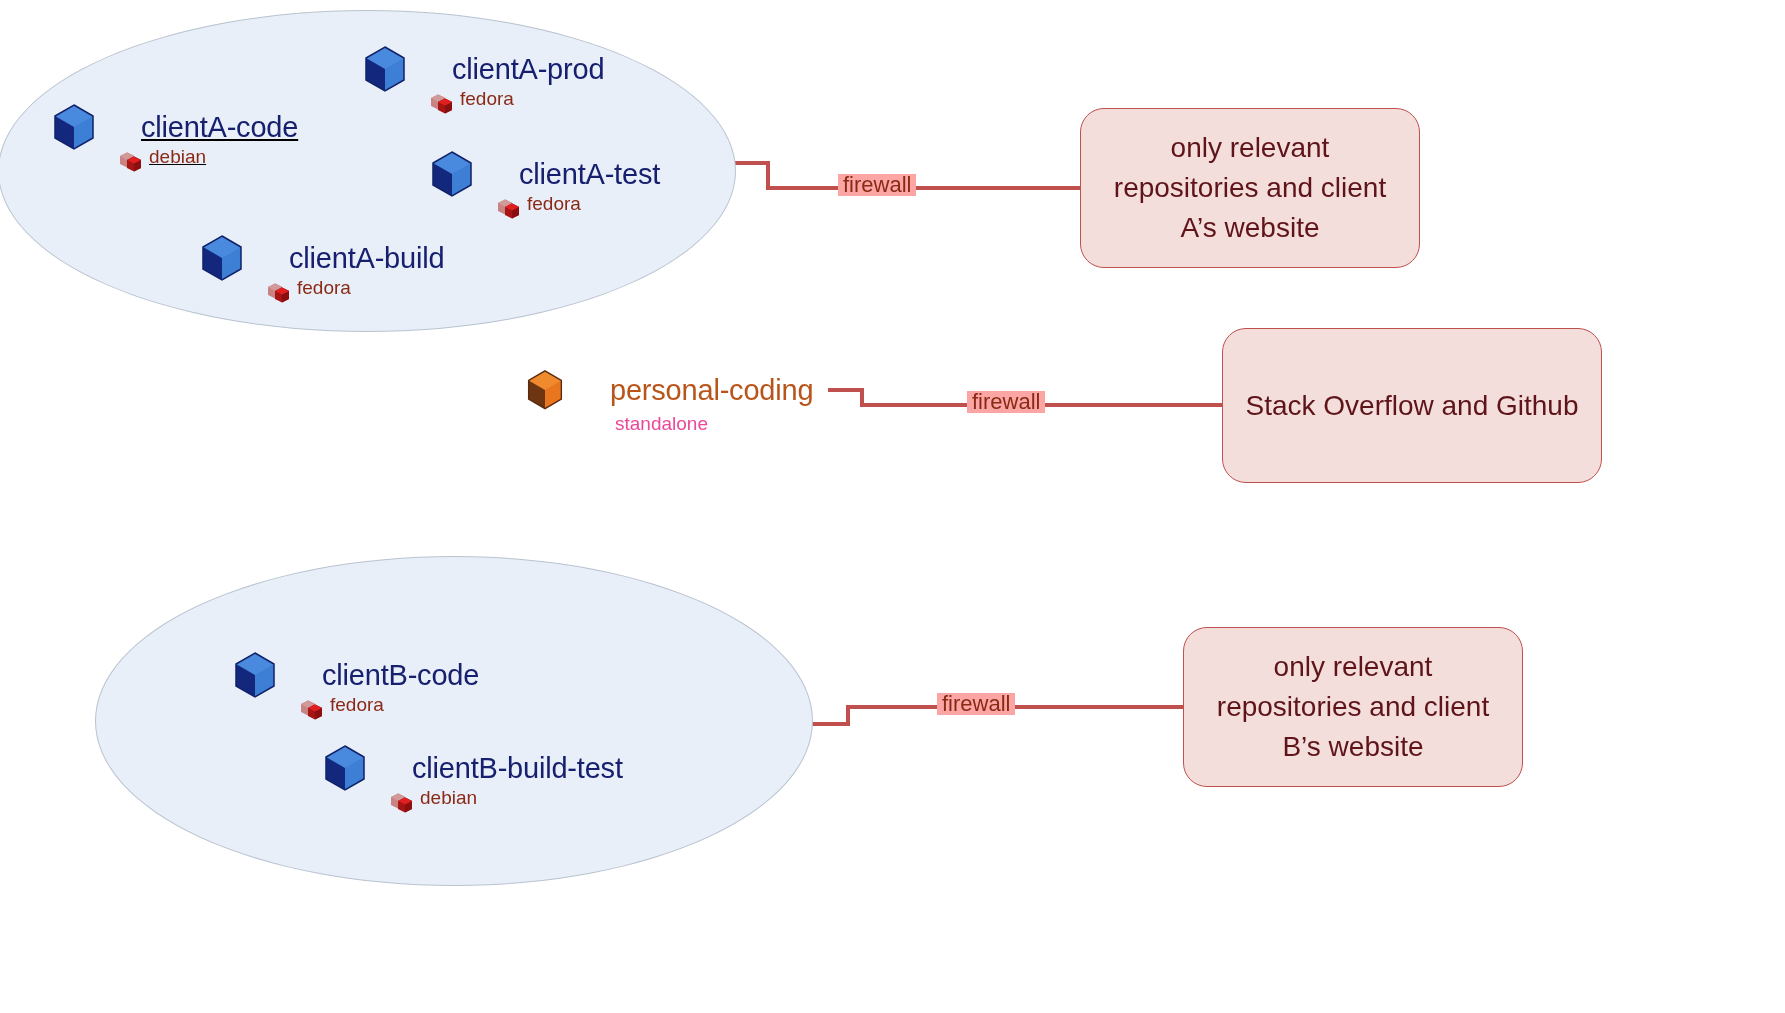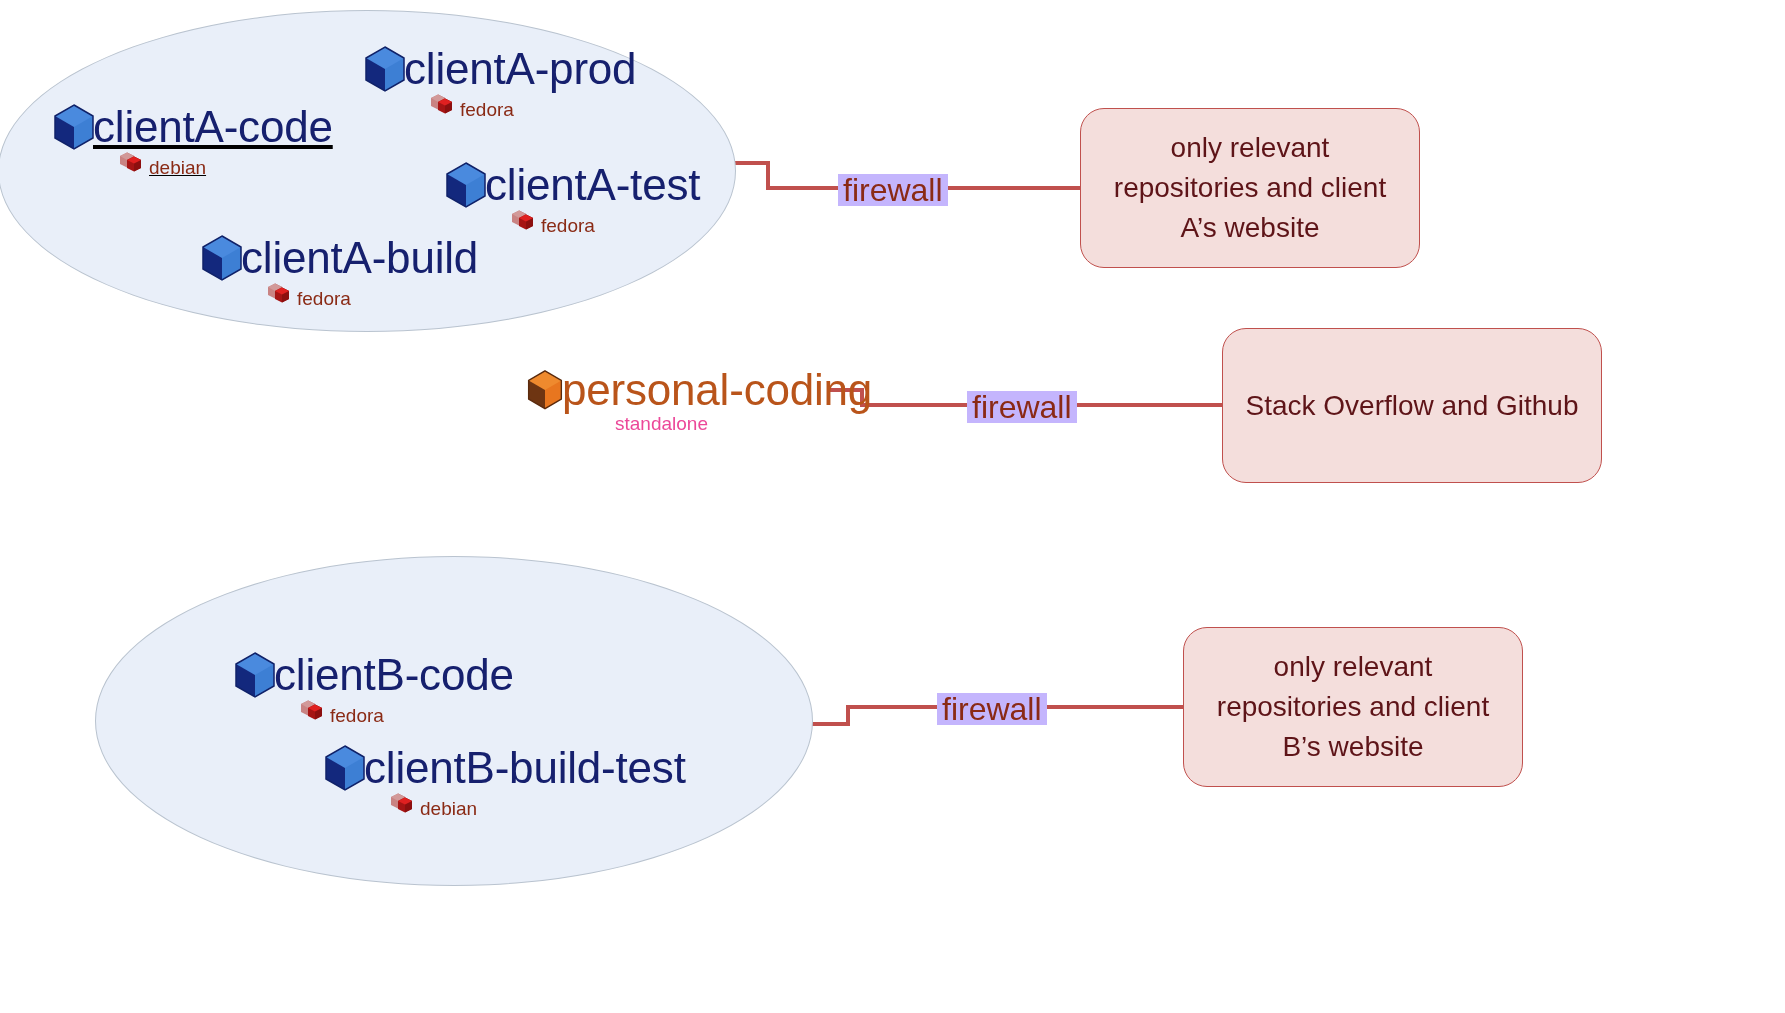--- a/index.html
+++ b/index.html
@@ -46,28 +46,29 @@
     align-items: center;
     height: 48px;
   }
   .vm-cube {
     width: 44px;
     height: 48px;
     flex: 0 0 auto;
     margin-right: -3px;
   }
   .vm-label {
-    font-size: 44px;
+    font-size: 29px;
     color: #16206e;
     letter-spacing: -0.2px;
     line-height: 1;
+    padding-left: 48px;
   }
   .vm-os {
     display: flex;
-    align-items: flex-end;
+    align-items: flex-start;
     margin-top: -4px;
     margin-left: 64px;
   }
   .os-icon {
     width: 30px;
     height: 30px;
     flex: 0 0 auto;
     margin-right: 3px;
   }
   .os-label {
@@ -101,23 +102,23 @@
     text-align: center;
     color: #5e1418;
     font-size: 28px;
     line-height: 1.42;
     padding: 0 20px;
   }
 
   
   .fw-label {
     position: absolute;
-    font-size: 32px;
+    font-size: 22px;
     color: #8a2a15;
-    background: #c4b5fd;
+    background: #fca5a5;
     padding: 0 5px;
     line-height: 1;
     white-space: nowrap;
   }
 </style>
 </head>
 <body>
 
 <div id="canvas">
 
@@ -173,21 +174,21 @@
         <polygon points="11,5.5 18,9 18,17 11,20.5 11,13" fill="#b96a6a"></polygon>
         <polygon points="4,9 11,5.5 18,9 11,13" fill="#d29999"></polygon>
         <polygon points="11,13 18,9.5 25,13 25,21 18,24.5 11,21" fill="#a61414"></polygon>
         <polygon points="18,9.5 25,13 25,21 18,24.5 18,17" fill="#8c0f0f"></polygon>
         <polygon points="11,13 18,9.5 25,13 18,16.5" fill="#e02020"></polygon>
       </svg>
       <span class="os-label">debian</span>
     </div>
   </div>
 
-  <div class="vm-node" style="left:444px; top:150px;margin-top:11px;">
+  <div class="vm-node" style="left:430px; top:150px;">
     <div class="vm-main">
       <svg class="vm-cube" viewBox="0 0 44 48">
         <polygon points="22,2 41,13 41,35 22,46 3,35 3,13" fill="#13287d"></polygon>
         <polygon points="22,2 41,13 41,35 22,46 22,24" fill="#3d7fd4"></polygon>
         <polygon points="22,2 41,13 22,24 3,13" fill="#4a8ade"></polygon>
         <polygon points="22,2 41,13 41,35 22,46 3,35 3,13" fill="none" stroke="#102269" stroke-width="1.5"></polygon>
       </svg>
       <span class="vm-label">clientA-test</span>
     </div>
     <div class="vm-os">

